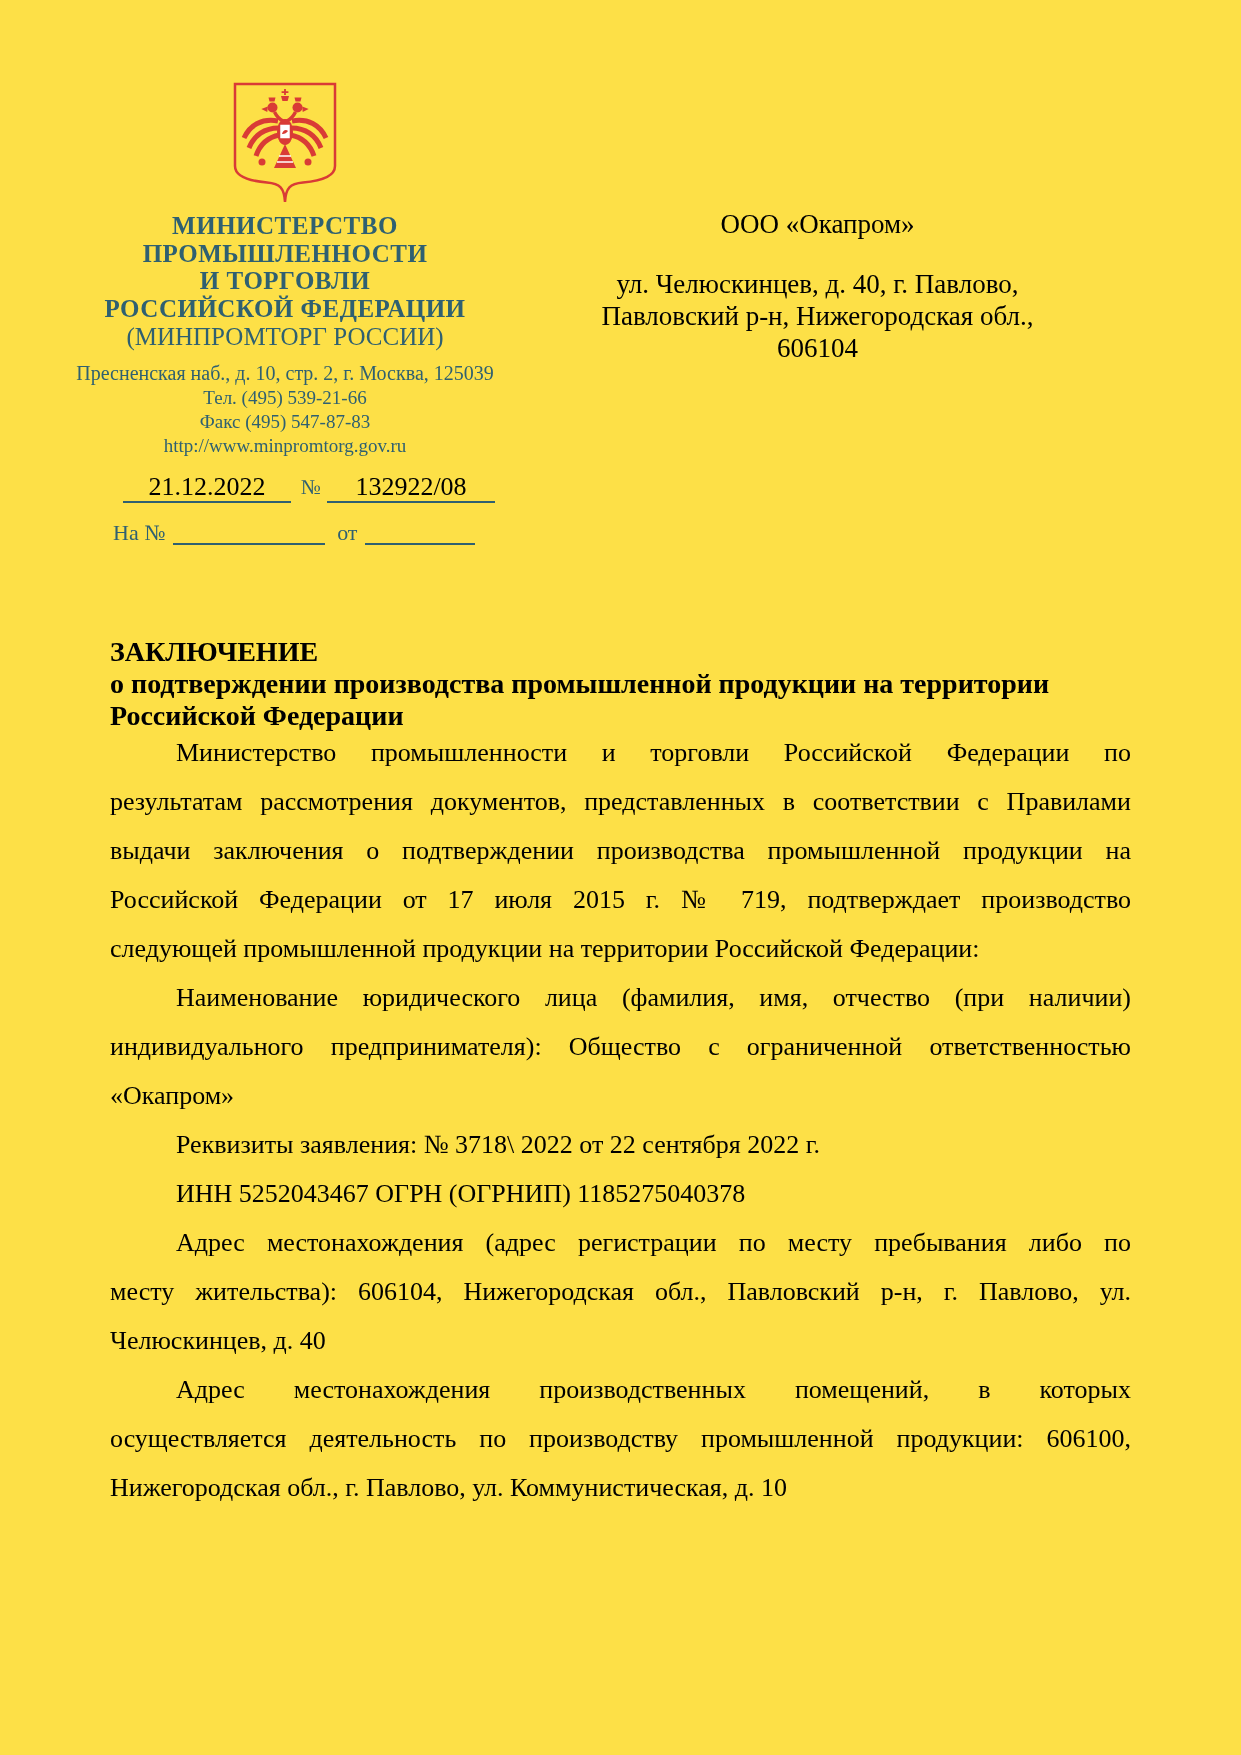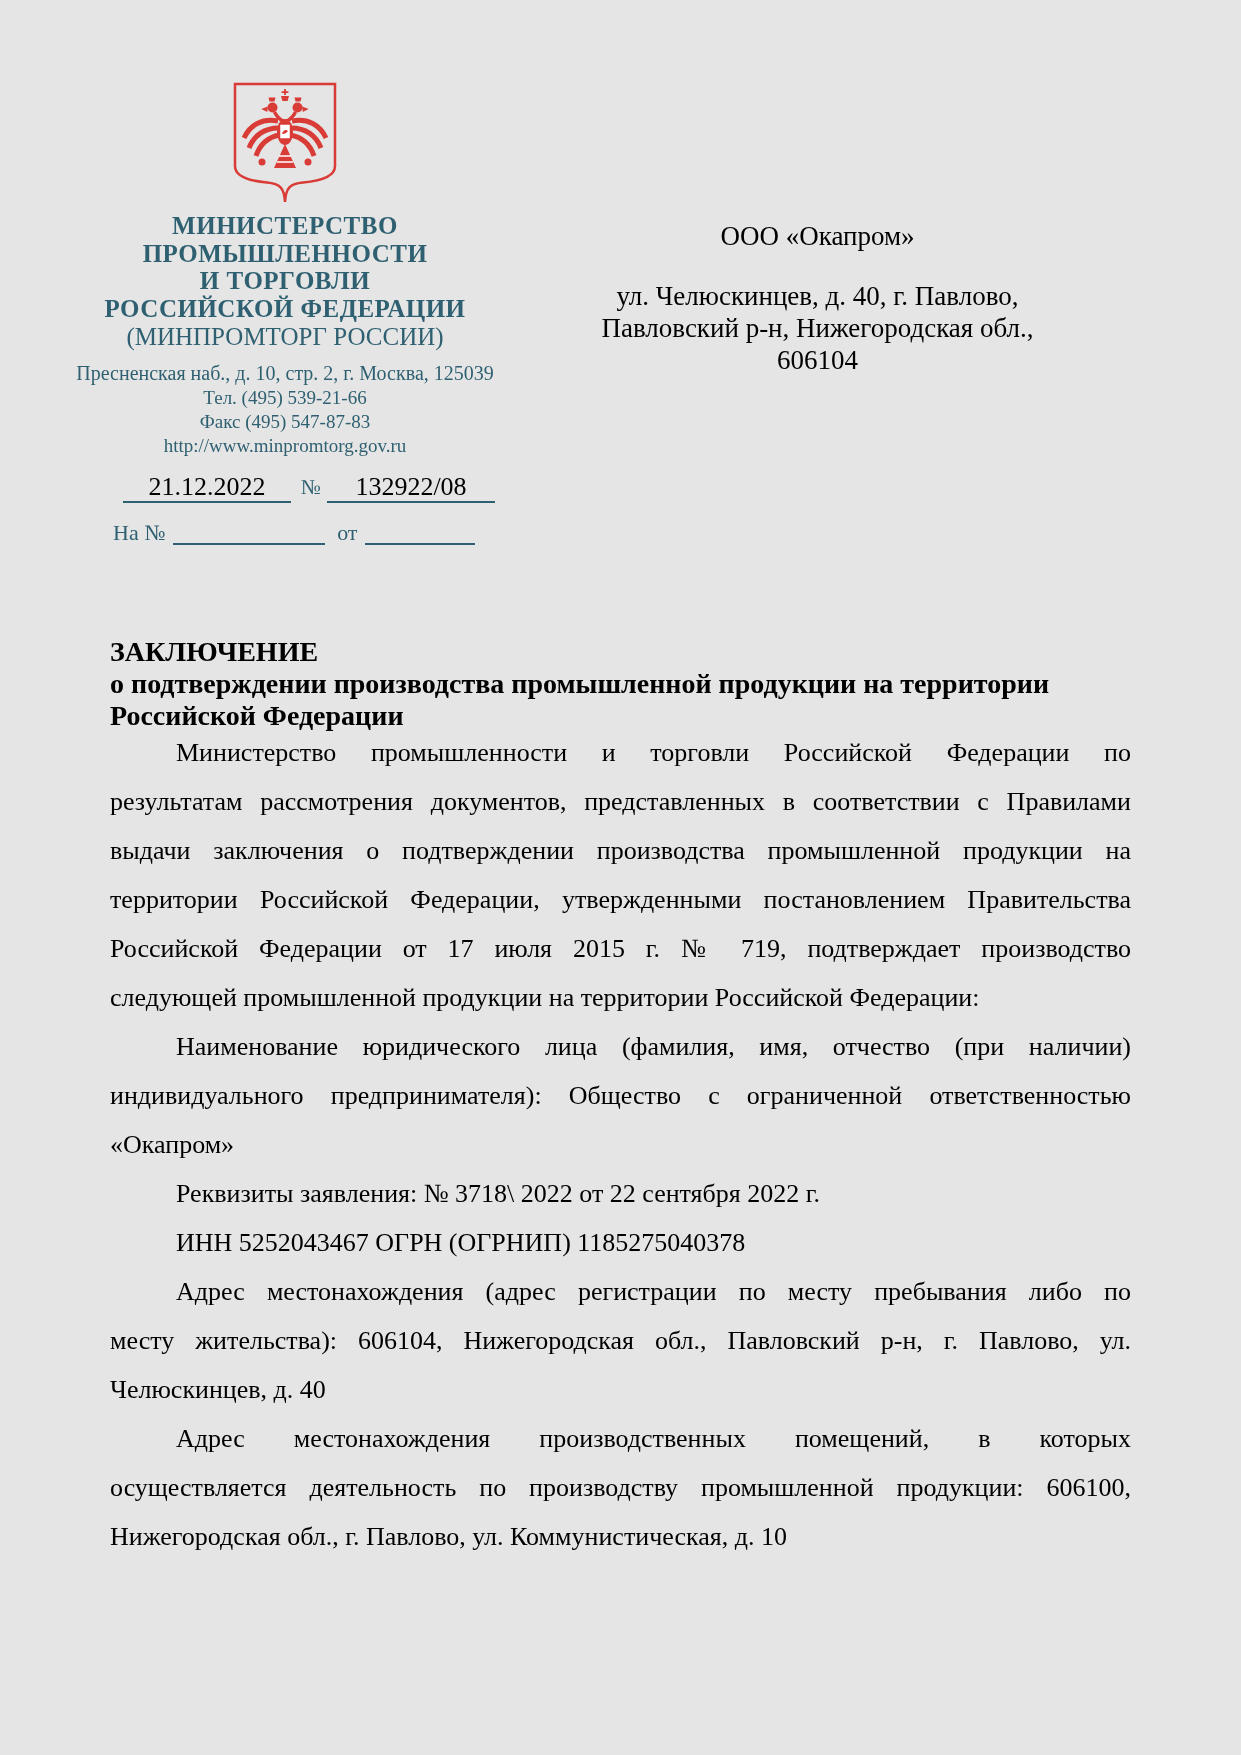--- a/index.html
+++ b/index.html
@@ -1,20 +1,20 @@
 <!DOCTYPE html>
 <html><head>
 <meta charset="utf-8">
 <style>
   * { margin:0; padding:0; box-sizing:border-box; }
   html,body { background:#ffffff; }
   .page {
     position:relative;
     width:1241px; height:1755px;
-    background:#e5e5e5;
+    background:#fde047;
     font-family:"Liberation Serif","DejaVu Serif",serif;
     color:#000;
     overflow:hidden;
   }
 
   
   .letterhead {
     position:absolute; left:75px; top:82px; width:420px;
     text-align:center; color:#2f6071;
   }
@@ -47,21 +47,21 @@
   .uline {
     display:inline-block; border-bottom:2px solid #2f6071;
     height:22px;
   }
   .uline.u1 { width:152px; margin-left:8px; }
   .uline.u2 { width:110px; margin-left:8px; }
   .ref-from { margin-left:12px; }
 
   
   .recipient {
-    position:absolute; left:560px; top:220px; width:515px;
+    position:absolute; left:560px; top:208px; width:515px;
     text-align:center; font-size:27px; line-height:32px;font-family:Liberation Serif, serif;
   }
   .r-name { margin-bottom:28px; }
 
   
   .doc-title {
     position:absolute; left:110px; top:636px; width:1021px;
     text-align:left; font-weight:bold;
     font-size:28px; line-height:32px;
   }
@@ -167,21 +167,20 @@
     <div>о подтверждении производства промышленной продукции на территории</div>
     <div>Российской Федерации</div>
   </div>
 
   <div class="bodytext">
 
     <p class="para">
       <span class="ln j ind">Министерство промышленности и торговли Российской Федерации по</span>
       <span class="ln j">результатам рассмотрения документов, представленных в соответствии с Правилами</span>
       <span class="ln j">выдачи заключения о подтверждении производства промышленной продукции на</span>
-      <span class="ln j">территории Российской Федерации, утвержденными постановлением Правительства</span>
       <span class="ln j">Российской Федерации от 17 июля 2015 г. № 719, подтверждает производство</span>
       <span class="ln l">следующей промышленной продукции на территории Российской Федерации:</span>
     </p>
 
     <p class="para">
       <span class="ln j ind">Наименование юридического лица (фамилия, имя, отчество (при наличии)</span>
       <span class="ln j">индивидуального предпринимателя): Общество с ограниченной ответственностью</span>
       <span class="ln l">«Окапром»</span>
     </p>
 

